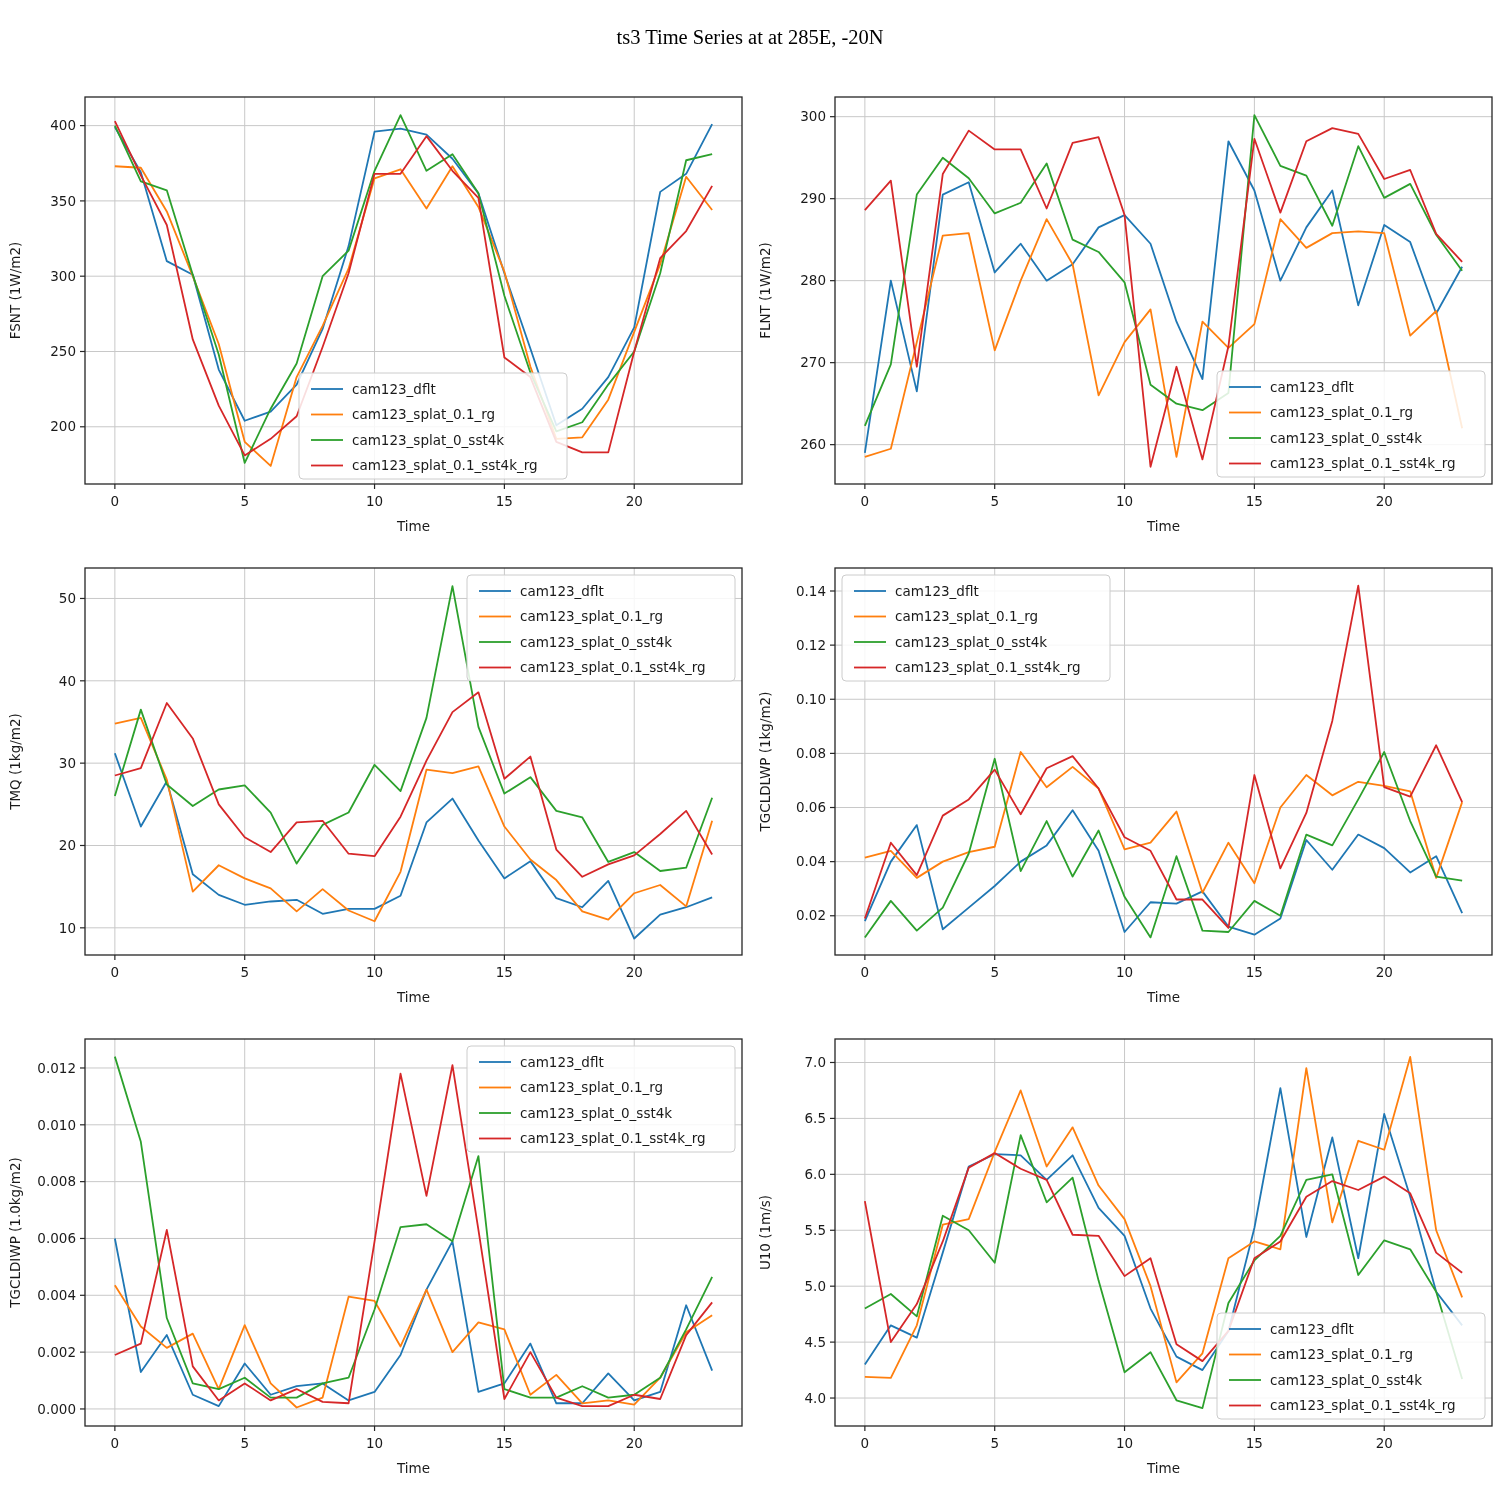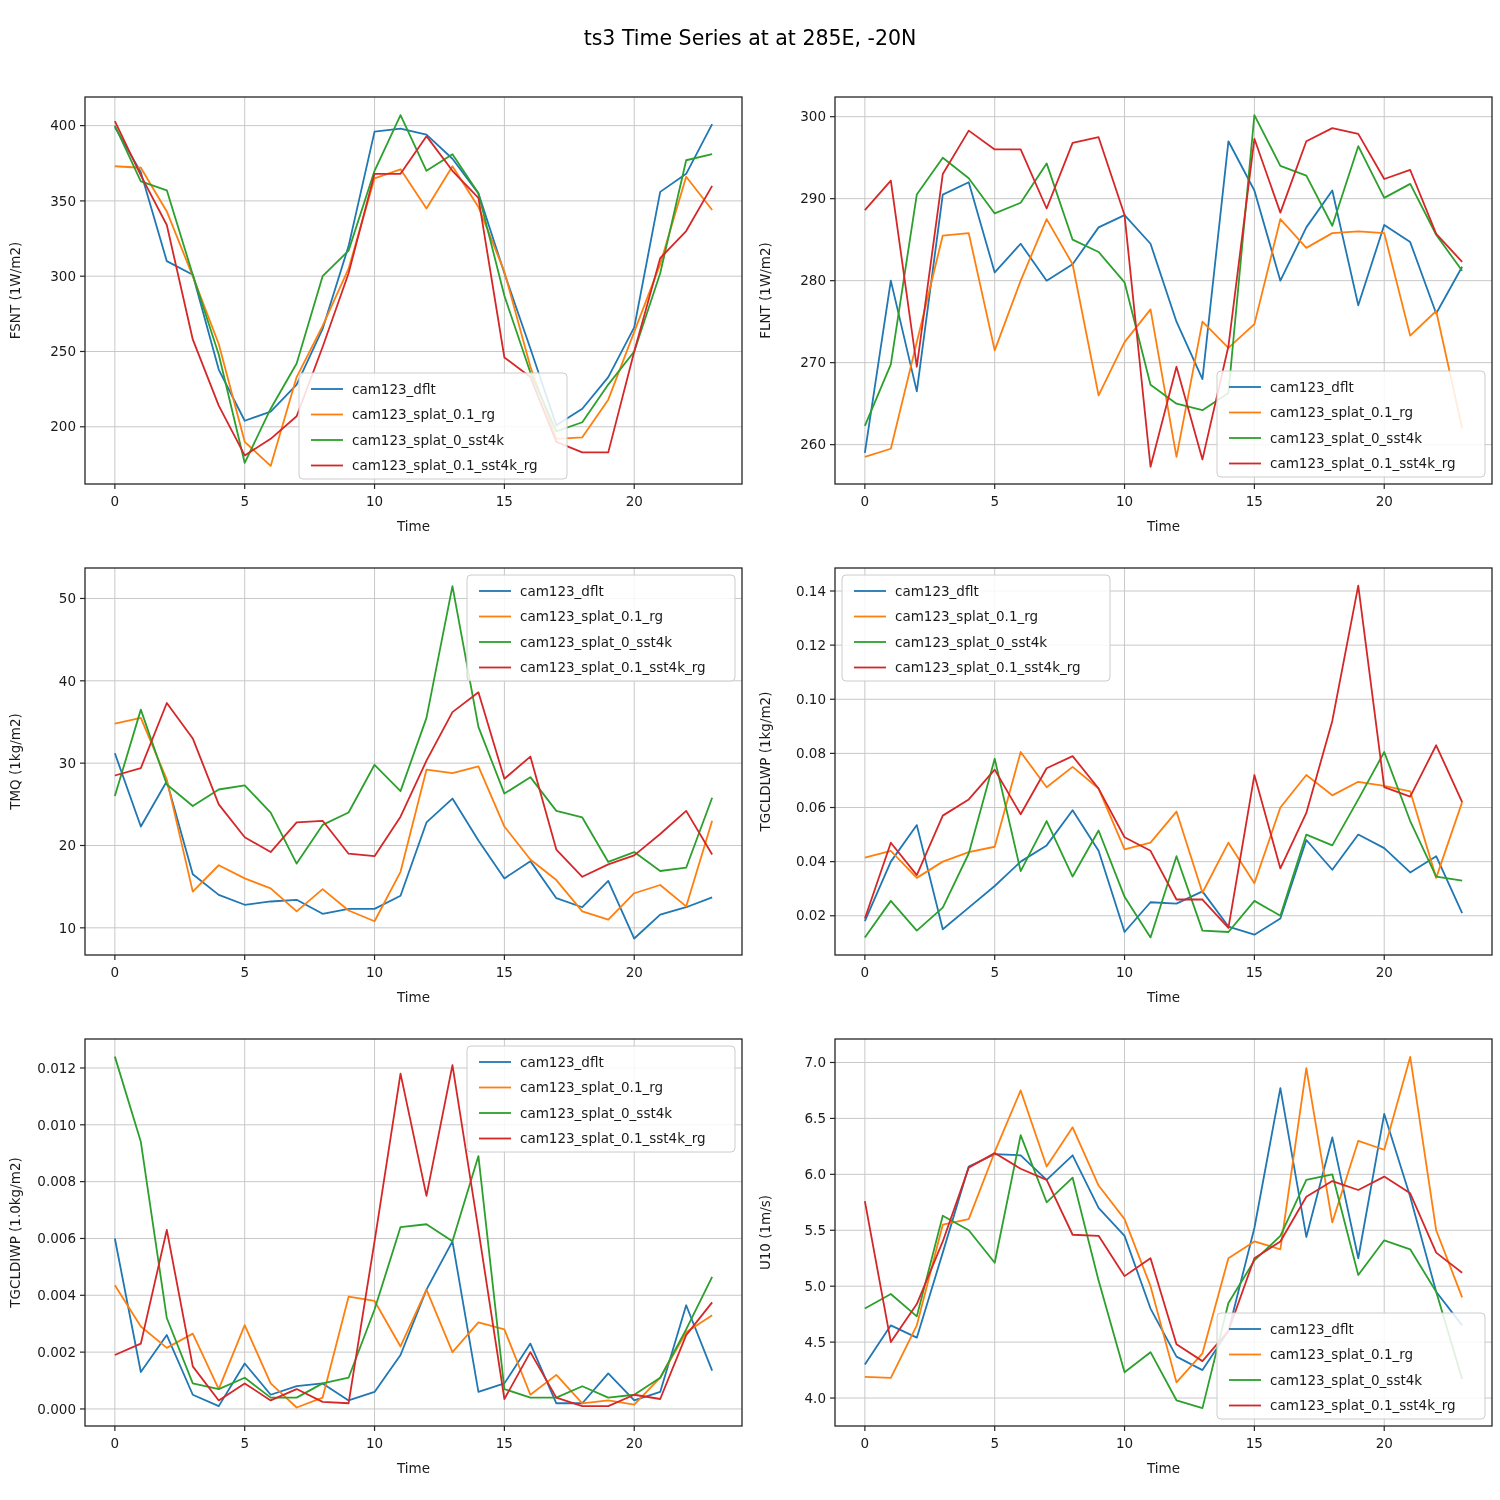--- a/index.html
+++ b/index.html
@@ -1,17 +1,17 @@
 <!DOCTYPE html>
 <html><head>
 <meta charset="utf-8">
 <style>
   html,body{margin:0;padding:0;background:#ffffff;}
   .page{width:1500px;height:1500px;background:#ffffff;font-family:"DejaVu Sans",sans-serif;color:#1a1a1a;overflow:hidden;}
-  .fig-title{height:75px;display:flex;align-items:center;justify-content:center;font-size:20.5px;color:#000;}
+  .fig-title{height:75px;display:flex;align-items:center;justify-content:center;font-size:20.5px;color:#000;font-family:Liberation Serif, serif;}
   .grid{display:grid;grid-template-columns:750px 750px;grid-template-rows:471px 471px 471px;}
   figure.cell{margin:0;padding:0;width:750px;height:471px;}
   svg{display:block;}
   .tick{font-family:"DejaVu Sans",sans-serif;font-size:13.5px;fill:#1a1a1a;}
   .axlabel{font-family:"DejaVu Sans",sans-serif;font-size:13.5px;fill:#1a1a1a;}
 </style>
 </head>
 <body>
 
 <div class="page">

